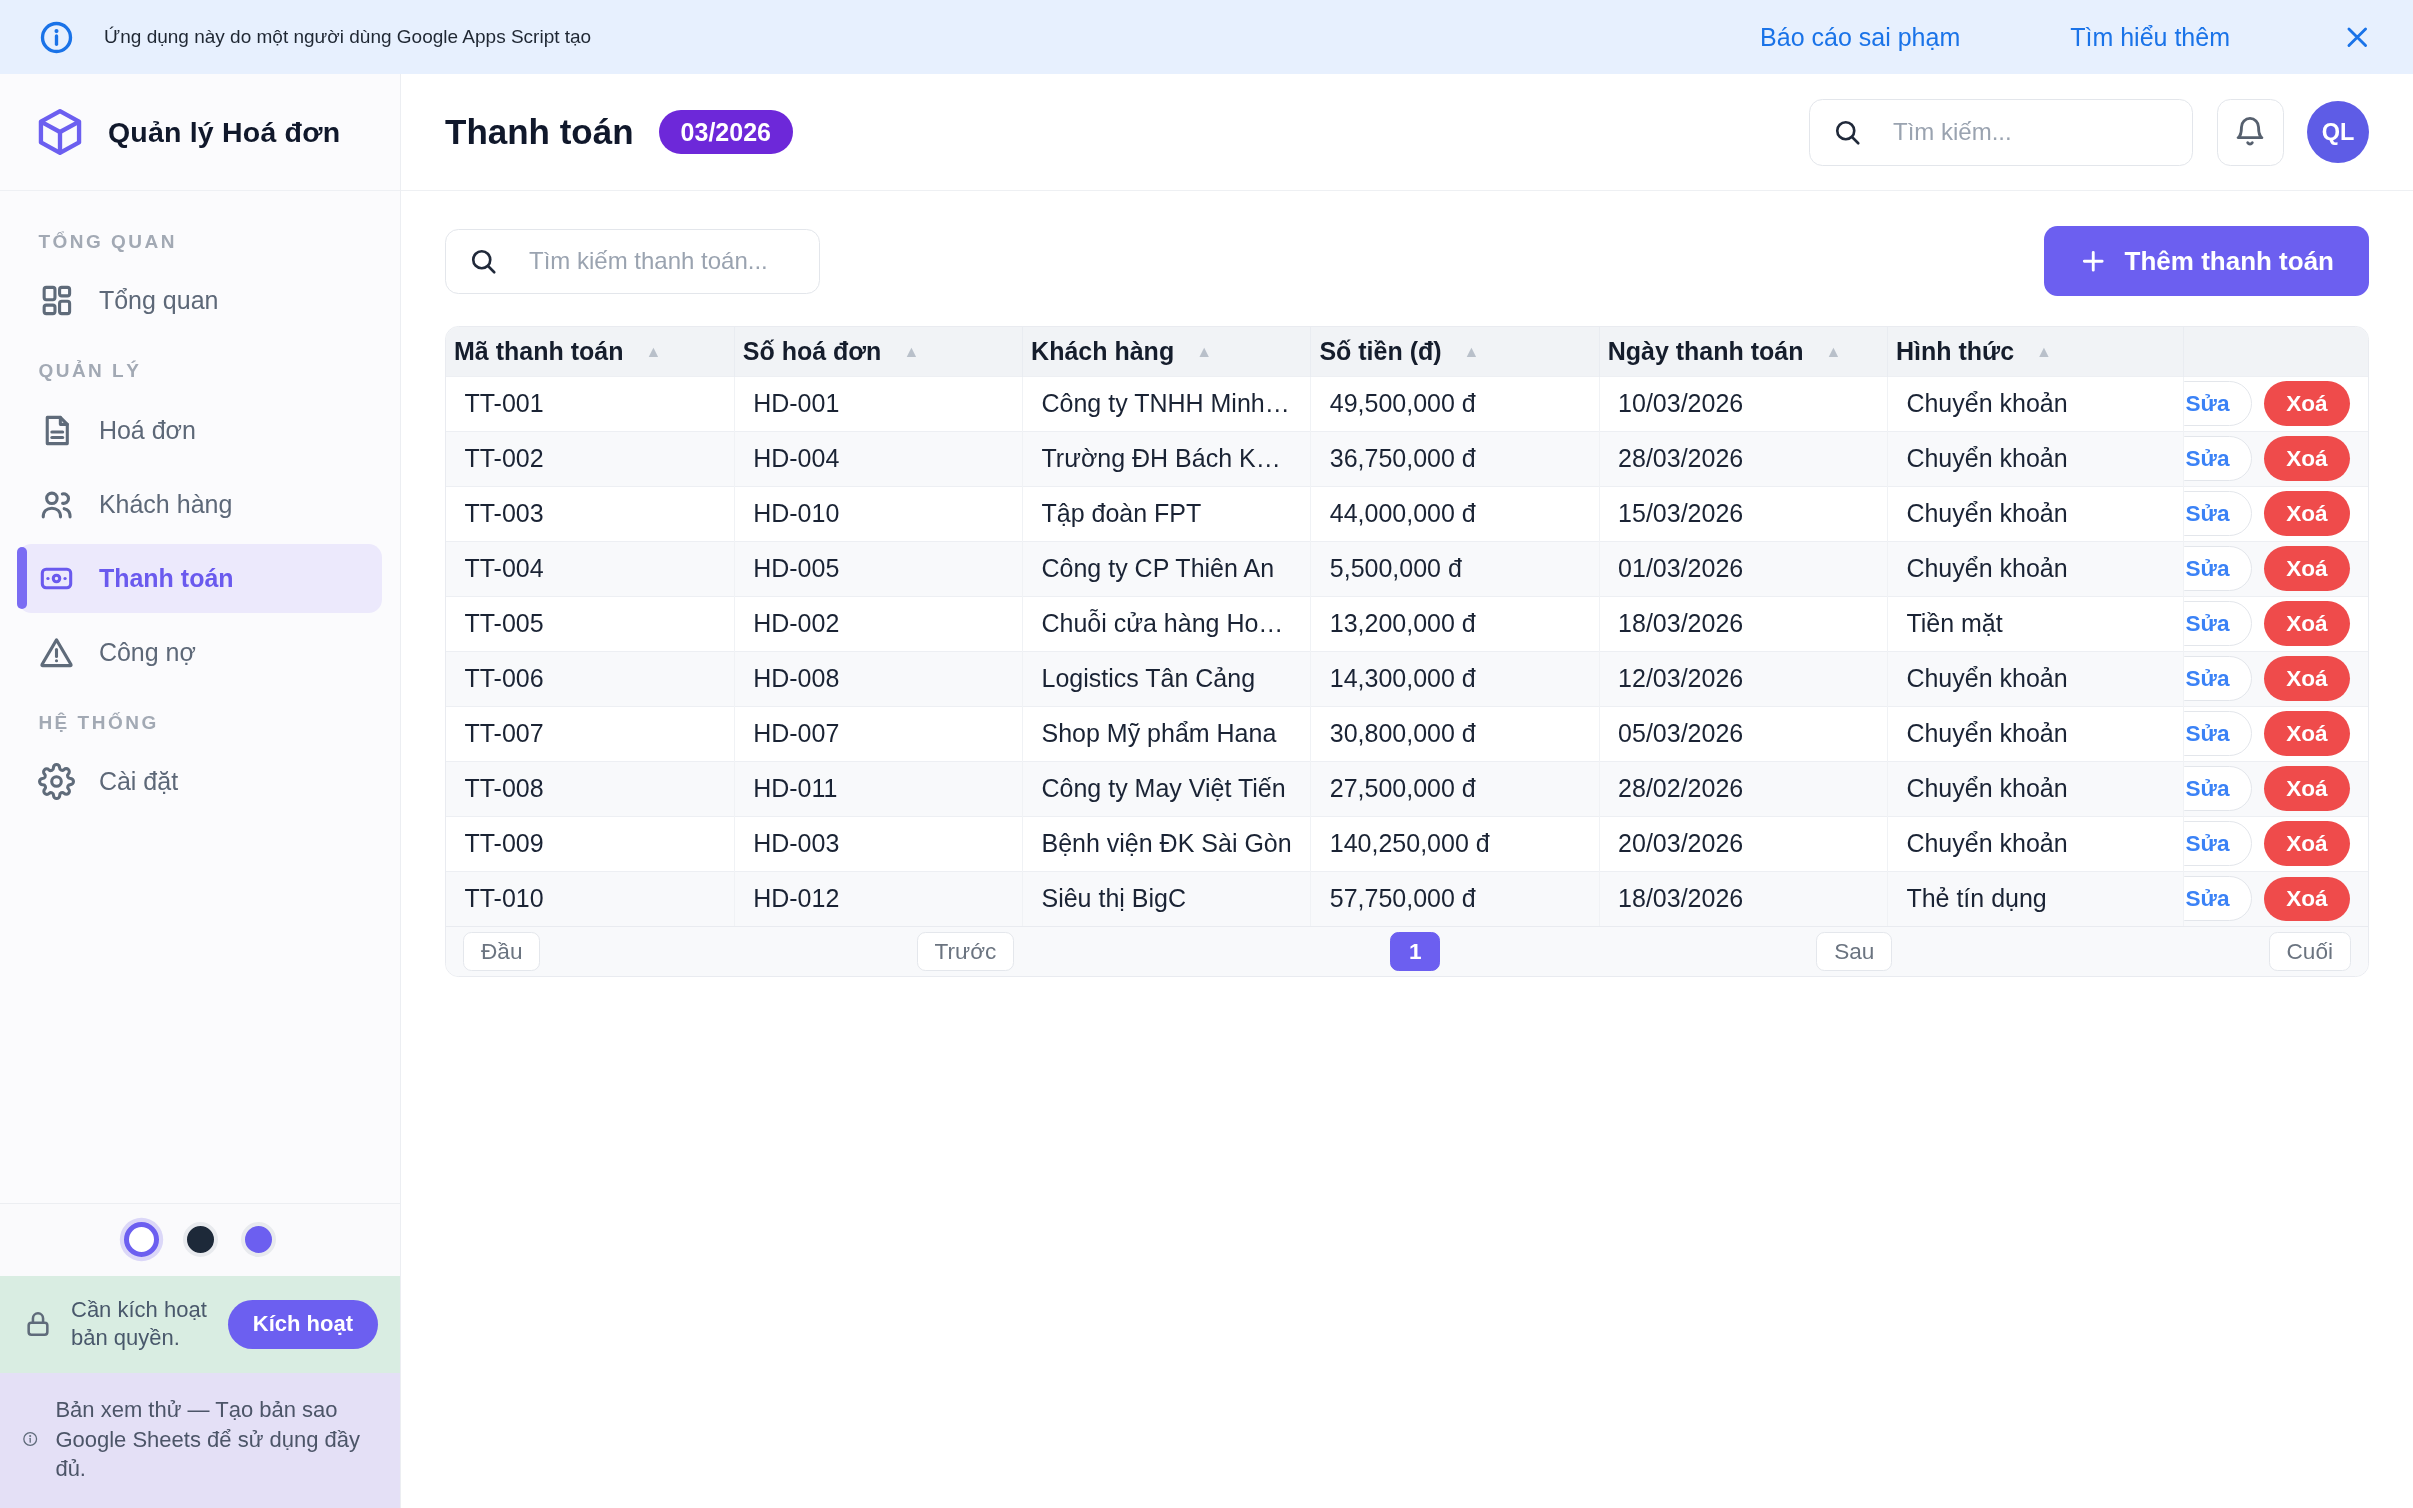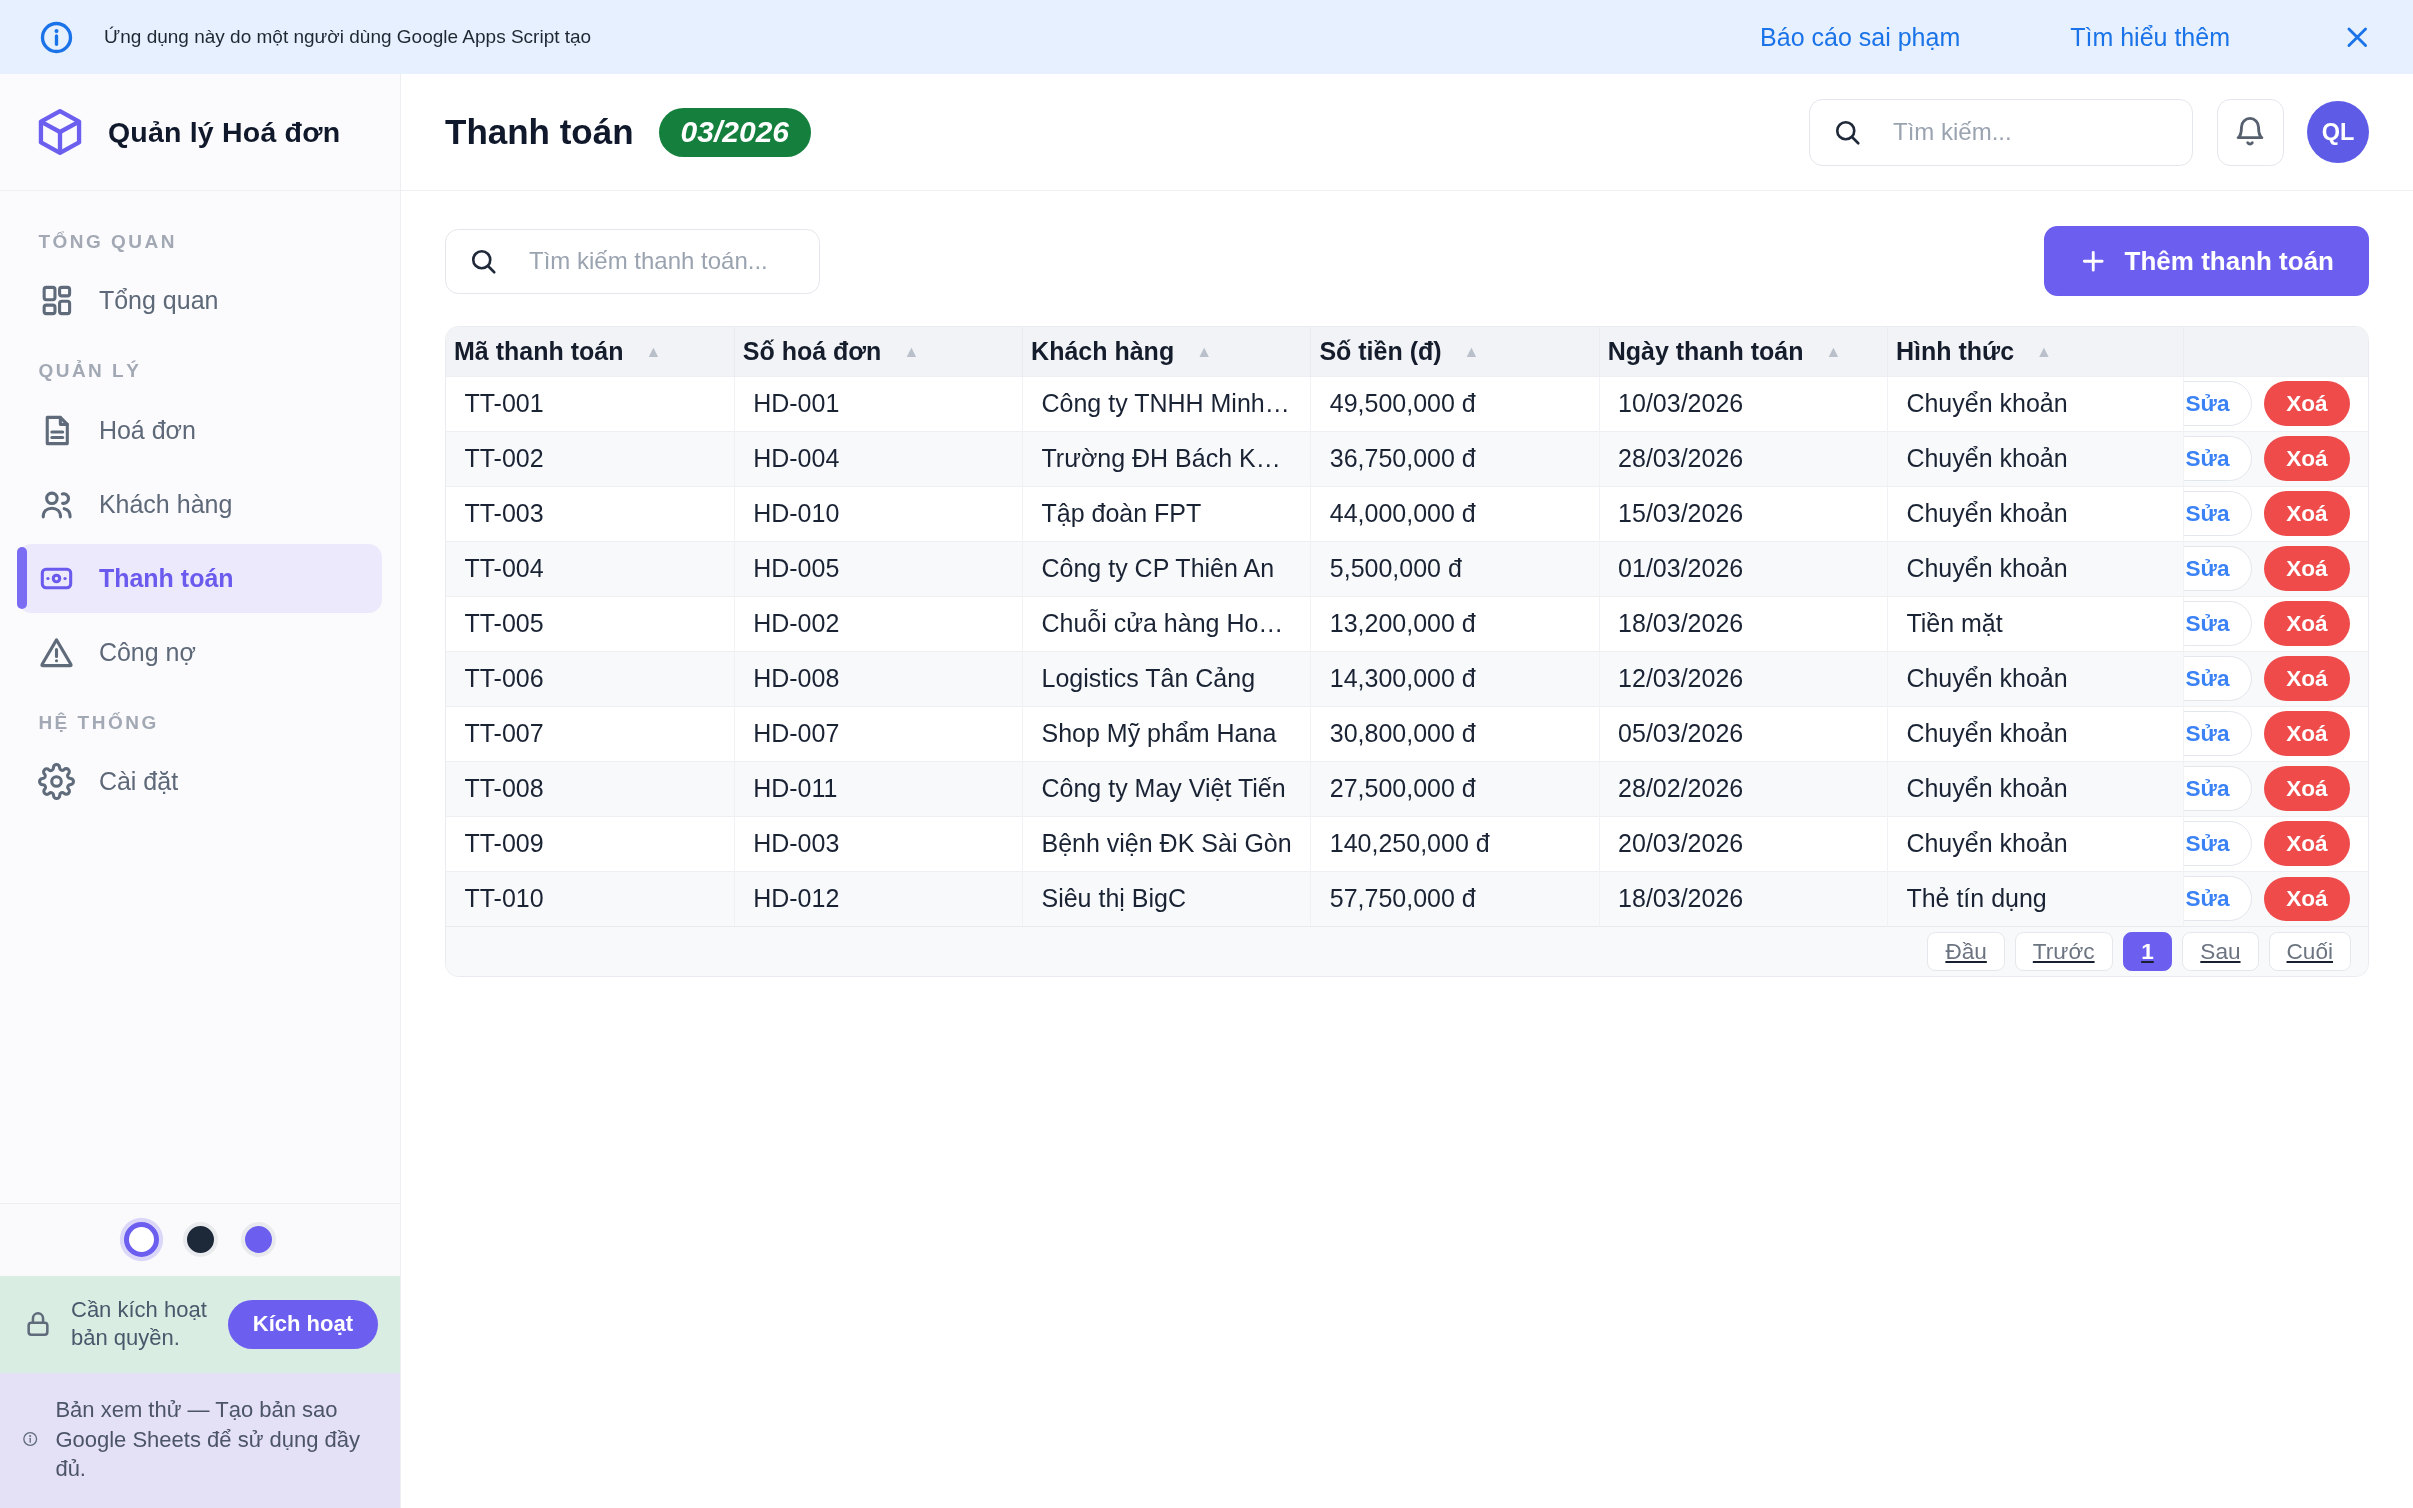--- a/index.html
+++ b/index.html
@@ -74,22 +74,22 @@
   .trial-text { font-size:22px; color:#4c5568; line-height:1.35; }
 
   
   .main { flex:1; display:flex; flex-direction:column; min-width:0; }
   .main-header {
     height:117px; border-bottom:0.8px solid #EEF0F3; display:flex; align-items:center;
     padding:0 44px; flex:none;
   }
   .page-title { font-size:35px; font-weight:bold; color:#10182b; }
   .month-badge {
-    margin-left:25px; background:#15803d; color:#fff; font-weight:bold;
-    font-size:30px; padding:7.5px 22px; border-radius:837px;font-style:italic;
+    margin-left:25px; background:#6d28d9; color:#fff; font-weight:bold;
+    font-size:25px; padding:7.5px 22px; border-radius:837px;
   }
   .header-right { margin-left:auto; display:flex; align-items:center; gap:23.5px; }
   .search-box {
     display:flex; align-items:center; gap:31px; background:#fff;
     border:0.8px solid #E3E6EB; border-radius:13.4px; height:67px; padding:0 22px;
   }
   .search-box input {
     border:none; outline:none; font-size:24px; color:#1f2733; width:277px;
     font-family:inherit; background:transparent;
   }
@@ -139,23 +139,22 @@
     font-size:22.6px; font-weight:bold; color:#3b82f6; padding:8.4px 22px;
     cursor:pointer; font-family:inherit;
   }
   .delete-btn {
     background:#EF4B4B; border:none; border-radius:837px;
     font-size:22.6px; font-weight:bold; color:#fff; padding:9.2px 22px;
     cursor:pointer; font-family:inherit;
   }
   .table-footer {
     background:#F8F9FB; border-top:0.8px solid #E9EBF0; height:50px;
-    display:flex; align-items:center; justify-content:flex-end; gap:10px;
+    display:flex; align-items:center; justify-content:space-between; gap:10px;
     padding:0 17px;
-    text-decoration:underline;
   }
   .page-btn {
     background:#fff; border:0.8px solid #E4E7EC; border-radius:8.4px;
     font-size:22.6px; color:#6B7480; padding:5.9px 17px; cursor:pointer; font-family:inherit;
   }
   .page-btn.current {
     background:#6C5FF0; border-color:#6C5FF0; color:#fff; font-weight:bold;
     padding:5.9px 17.6px;
   }
   .ic { stroke:#5F6B7A; fill:none; stroke-width:2; stroke-linecap:round; stroke-linejoin:round; }

